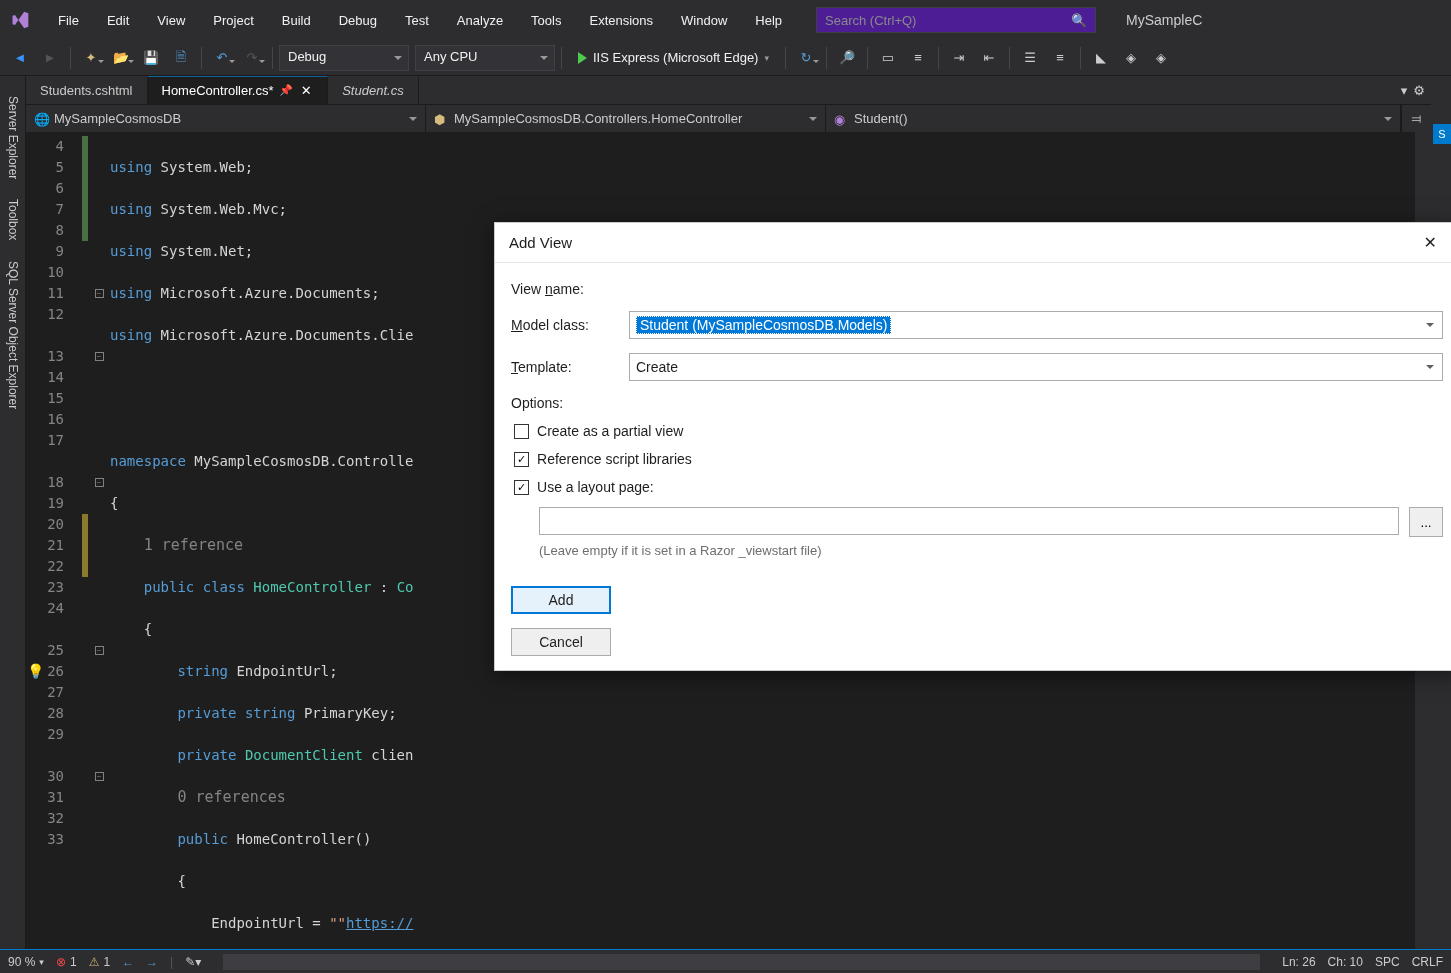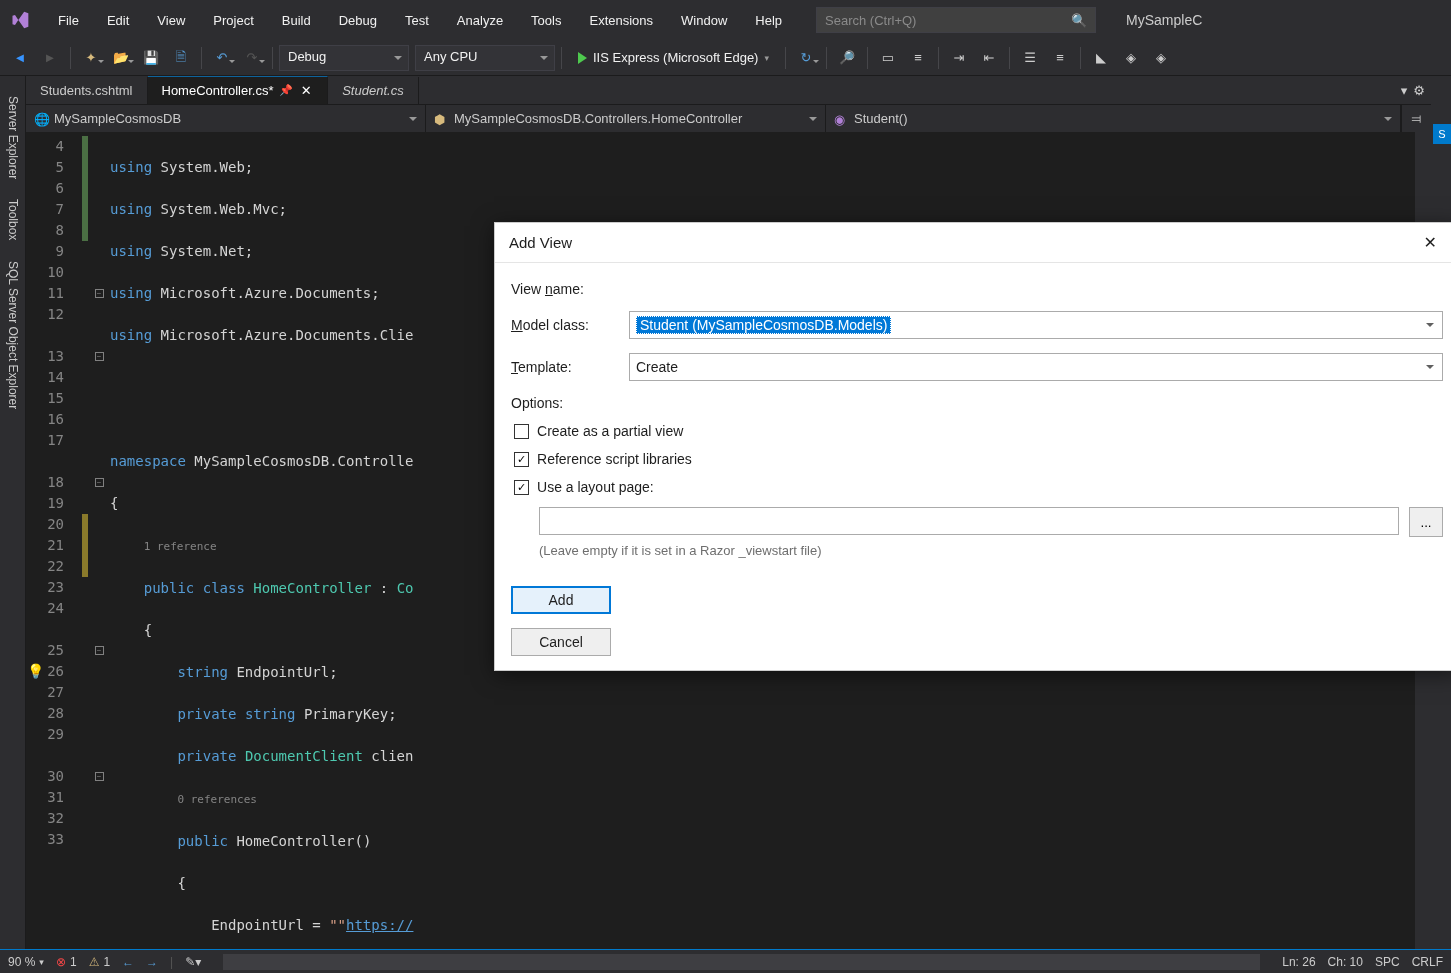--- a/index.html
+++ b/index.html
@@ -3,21 +3,21 @@
 <meta charset="utf-8">
 <style>
 * { margin: 0; padding: 0; box-sizing: border-box; }
 body { font-family: "Segoe UI", sans-serif; background: #1e1e1e; color: #d4d4d4; width: 1451px; height: 973px; overflow: hidden; font-size: 13px; }
 
 
 .titlebar { height: 40px; background: #2d2d30; display: flex; align-items: center; padding-left: 8px; }
 .vs-logo { width: 24px; height: 24px; margin-right: 12px; display: flex; align-items: center; justify-content: center; }
 .menu { display: flex; }
 .menu-item { padding: 8px 14px; color: #f1f1f1; cursor: pointer; }
-.search-box { margin-left: 20px; width: 280px; height: 26px; background: #404040; border: 1px solid #3f3f46; display: flex; align-items: center; padding: 0 8px; color: #8a8a8a; }
+.search-box { margin-left: 20px; width: 280px; height: 26px; background: #4c1d95; border: 1px solid #3f3f46; display: flex; align-items: center; padding: 0 8px; color: #8a8a8a; }
 .search-box .search-icon { margin-left: auto; color: #f1f1f1; }
 .project-name { margin-left: 30px; color: #cccccc; font-size: 14px; }
 
 
 .toolbar { height: 36px; background: #2d2d30; border-bottom: 1px solid #1b1b1c; display: flex; align-items: center; padding: 0 6px; gap: 2px; }
 .tb-btn { width: 28px; height: 28px; display: flex; align-items: center; justify-content: center; color: #cdcdcd; cursor: pointer; position: relative; }
 .tb-btn.drop::after { content: ''; border: 3px solid transparent; border-top-color: #999; position: absolute; right: 1px; bottom: 6px; }
 .tb-sep { width: 1px; height: 22px; background: #46464a; margin: 0 4px; }
 .tb-select { background: #333337; border: 1px solid #3f3f46; color: #f1f1f1; padding: 3px 24px 3px 8px; height: 26px; position: relative; cursor: pointer; }
 .tb-select::after { content: ''; border: 4px solid transparent; border-top-color: #999; position: absolute; right: 6px; top: 10px; }
@@ -58,21 +58,21 @@
 .change-bar { width: 6px; padding-top: 4px; }
 .change-bar div { height: 21px; }
 .change-green { background: #4b6f44; }
 .change-yellow { background: #8a7a2b; }
 
 .code { flex: 1; font-family: Consolas, monospace; font-size: 14px; line-height: 21px; padding-top: 4px; white-space: pre; }
 .kw { color: #569cd6; }
 .type { color: #4ec9b0; }
 .str { color: #d69d85; }
 .link { color: #569cd6; text-decoration: underline; }
-.ref-lens { color: #848484; font-size: 11px; }
+.ref-lens { color: #848484; font-size: 15px; }
 
 
 .dialog-overlay { position: absolute; left: 468px; top: 146px; width: 966px; background: #ffffff; color: #1e1e1e; box-shadow: 0 4px 20px rgba(0,0,0,0.5); z-index: 100; border: 1px solid #cccccc; font-size: 14px; }
 .dialog-header { height: 40px; display: flex; align-items: center; padding: 0 14px; border-bottom: 1px solid #e5e5e5; }
 .dialog-title { font-size: 15px; }
 .dialog-close { margin-left: auto; cursor: pointer; font-size: 16px; color: #1e1e1e; padding: 4px 8px; }
 .dialog-body { padding: 18px 16px 10px; }
 .form-row { display: flex; align-items: center; margin-bottom: 14px; }
 .form-label { width: 118px; }
 .form-label .ul { text-decoration: underline; }

